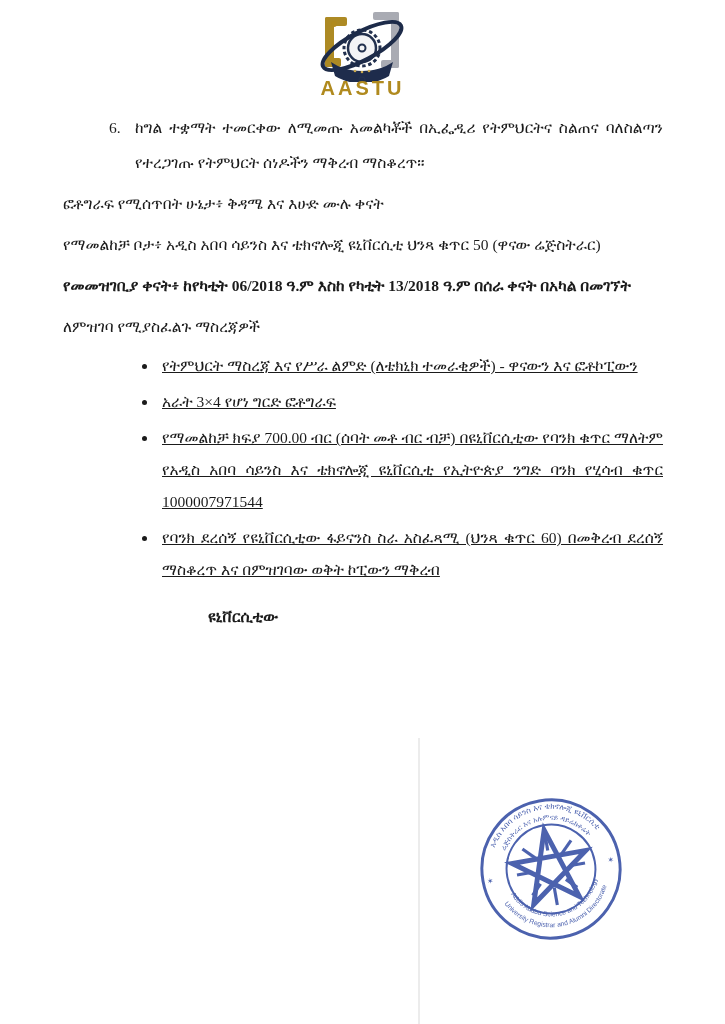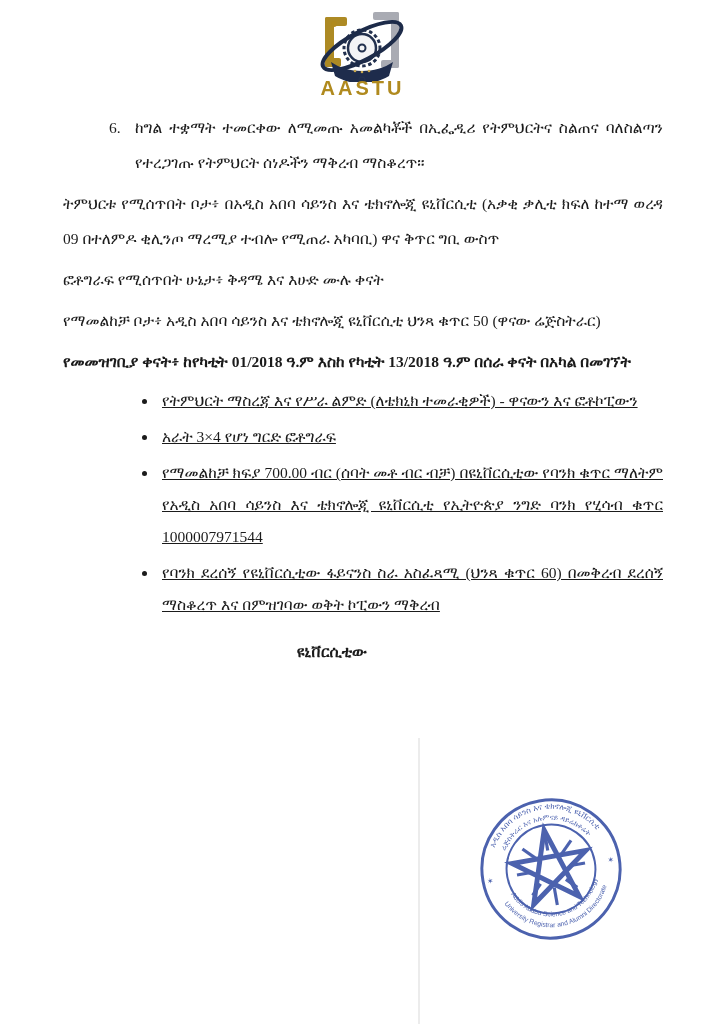--- a/index.html
+++ b/index.html
@@ -29,22 +29,22 @@
   .numbered-item .ntext{flex:1;text-align:justify;}
   .para{margin:6px 0 0 0;}
   .para.bold{font-weight:bold;}
   .req-heading{margin-top:6px;}
   ul.req-list{
     margin:6px 0 0 0;padding-left:95px;line-height:32px;
   }
   ul.req-list li{padding-left:4px;margin-bottom:4px;text-align:justify;text-decoration:underline;}
   .note-para{margin-top:10px;}
   .signature{
-    margin-top:13px;margin-left:104px;font-weight:bold;
-    text-align:right;width:200px;
+    margin-top:13px;margin-left:80px;font-weight:bold;
+    text-align:center;width:200px;
   }
 
   
   .stamp{
     position:absolute;left:477px;top:795px;width:148px;height:148px;
     opacity:0.92;transform:rotate(-10deg);
   }
   .stamp text{
     font-family:"Liberation Sans","DejaVu Sans",sans-serif;
   }
@@ -97,28 +97,28 @@
     <div class="logo-acronym">AASTU</div>
   </div>
 
   <div class="content">
 
     <div class="numbered-item">
       <span class="num">6.</span>
       <div class="ntext">ከግል ተቋማት ተመርቀው ለሚመጡ አመልካቾች በኢፌዲሪ የትምህርትና ስልጠና ባለስልጣን የተረጋገጡ የትምህርት ሰነዶችን ማቅረብ ማስቆረጥ።</div>
     </div>
 
-    <p class="para">ትምህርቱ የሚሰጥበት ቦታ፥ በአዲስ አበባ ሳይንስ እና ቴክኖሎጂ ዩኒቨርሲቲ (አቃቂ ቃሊቲ ክፍለ ከተማ ወረዳ 09 በተለምዶ ቂሊንጦ ማረሚያ ተብሎ የሚጠራ አካባቢ) ዋና ቅጥር ግቢ ውስጥ</p>
 
     <p class="para">ፎቶግራፍ የሚሰጥበት ሁኔታ፥ ቅዳሜ እና እሁድ ሙሉ ቀናት</p>
 
     <p class="para">የማመልከቻ ቦታ፥ አዲስ አበባ ሳይንስ እና ቴክኖሎጂ ዩኒቨርሲቲ ህንጻ ቁጥር 50 (ዋናው ሬጅስትራር)</p>
 
-    <p class="para bold">የመመዝገቢያ ቀናት፥ ከየካቲት 01/2018 ዓ.ም እስከ የካቲት 13/2018 ዓ.ም በሰራ ቀናት በአካል በመገኘት</p>
+    <p class="para bold">የመመዝገቢያ ቀናት፥ ከየካቲት 06/2018 ዓ.ም እስከ የካቲት 13/2018 ዓ.ም በሰራ ቀናት በአካል በመገኘት</p>
 
+    <p class="para req-heading">ለምዝገባ የሚያስፈልጉ ማስረጃዎች</p>
 
     <ul class="req-list">
       <li>
         <span>የትምህርት ማስረጃ እና የሥራ ልምድ (ለቴክኒክ ተመራቂዎች) - ዋናውን እና ፎቶኮፒውን</span>
       </li>
       <li>
         <span>አራት 3×4 የሆነ ግርድ ፎቶግራፍ</span>
       </li>
       <li>
         <span>የማመልከቻ ክፍያ 700.00 ብር (ሰባት መቶ ብር ብቻ) በዩኒቨርሲቲው የባንክ ቁጥር ማለትም የአዲስ አበባ ሳይንስ እና ቴክኖሎጂ ዩኒቨርሲቲ የኢትዮጵያ ንግድ ባንክ የሂሳብ ቁጥር 1000007971544</span>

